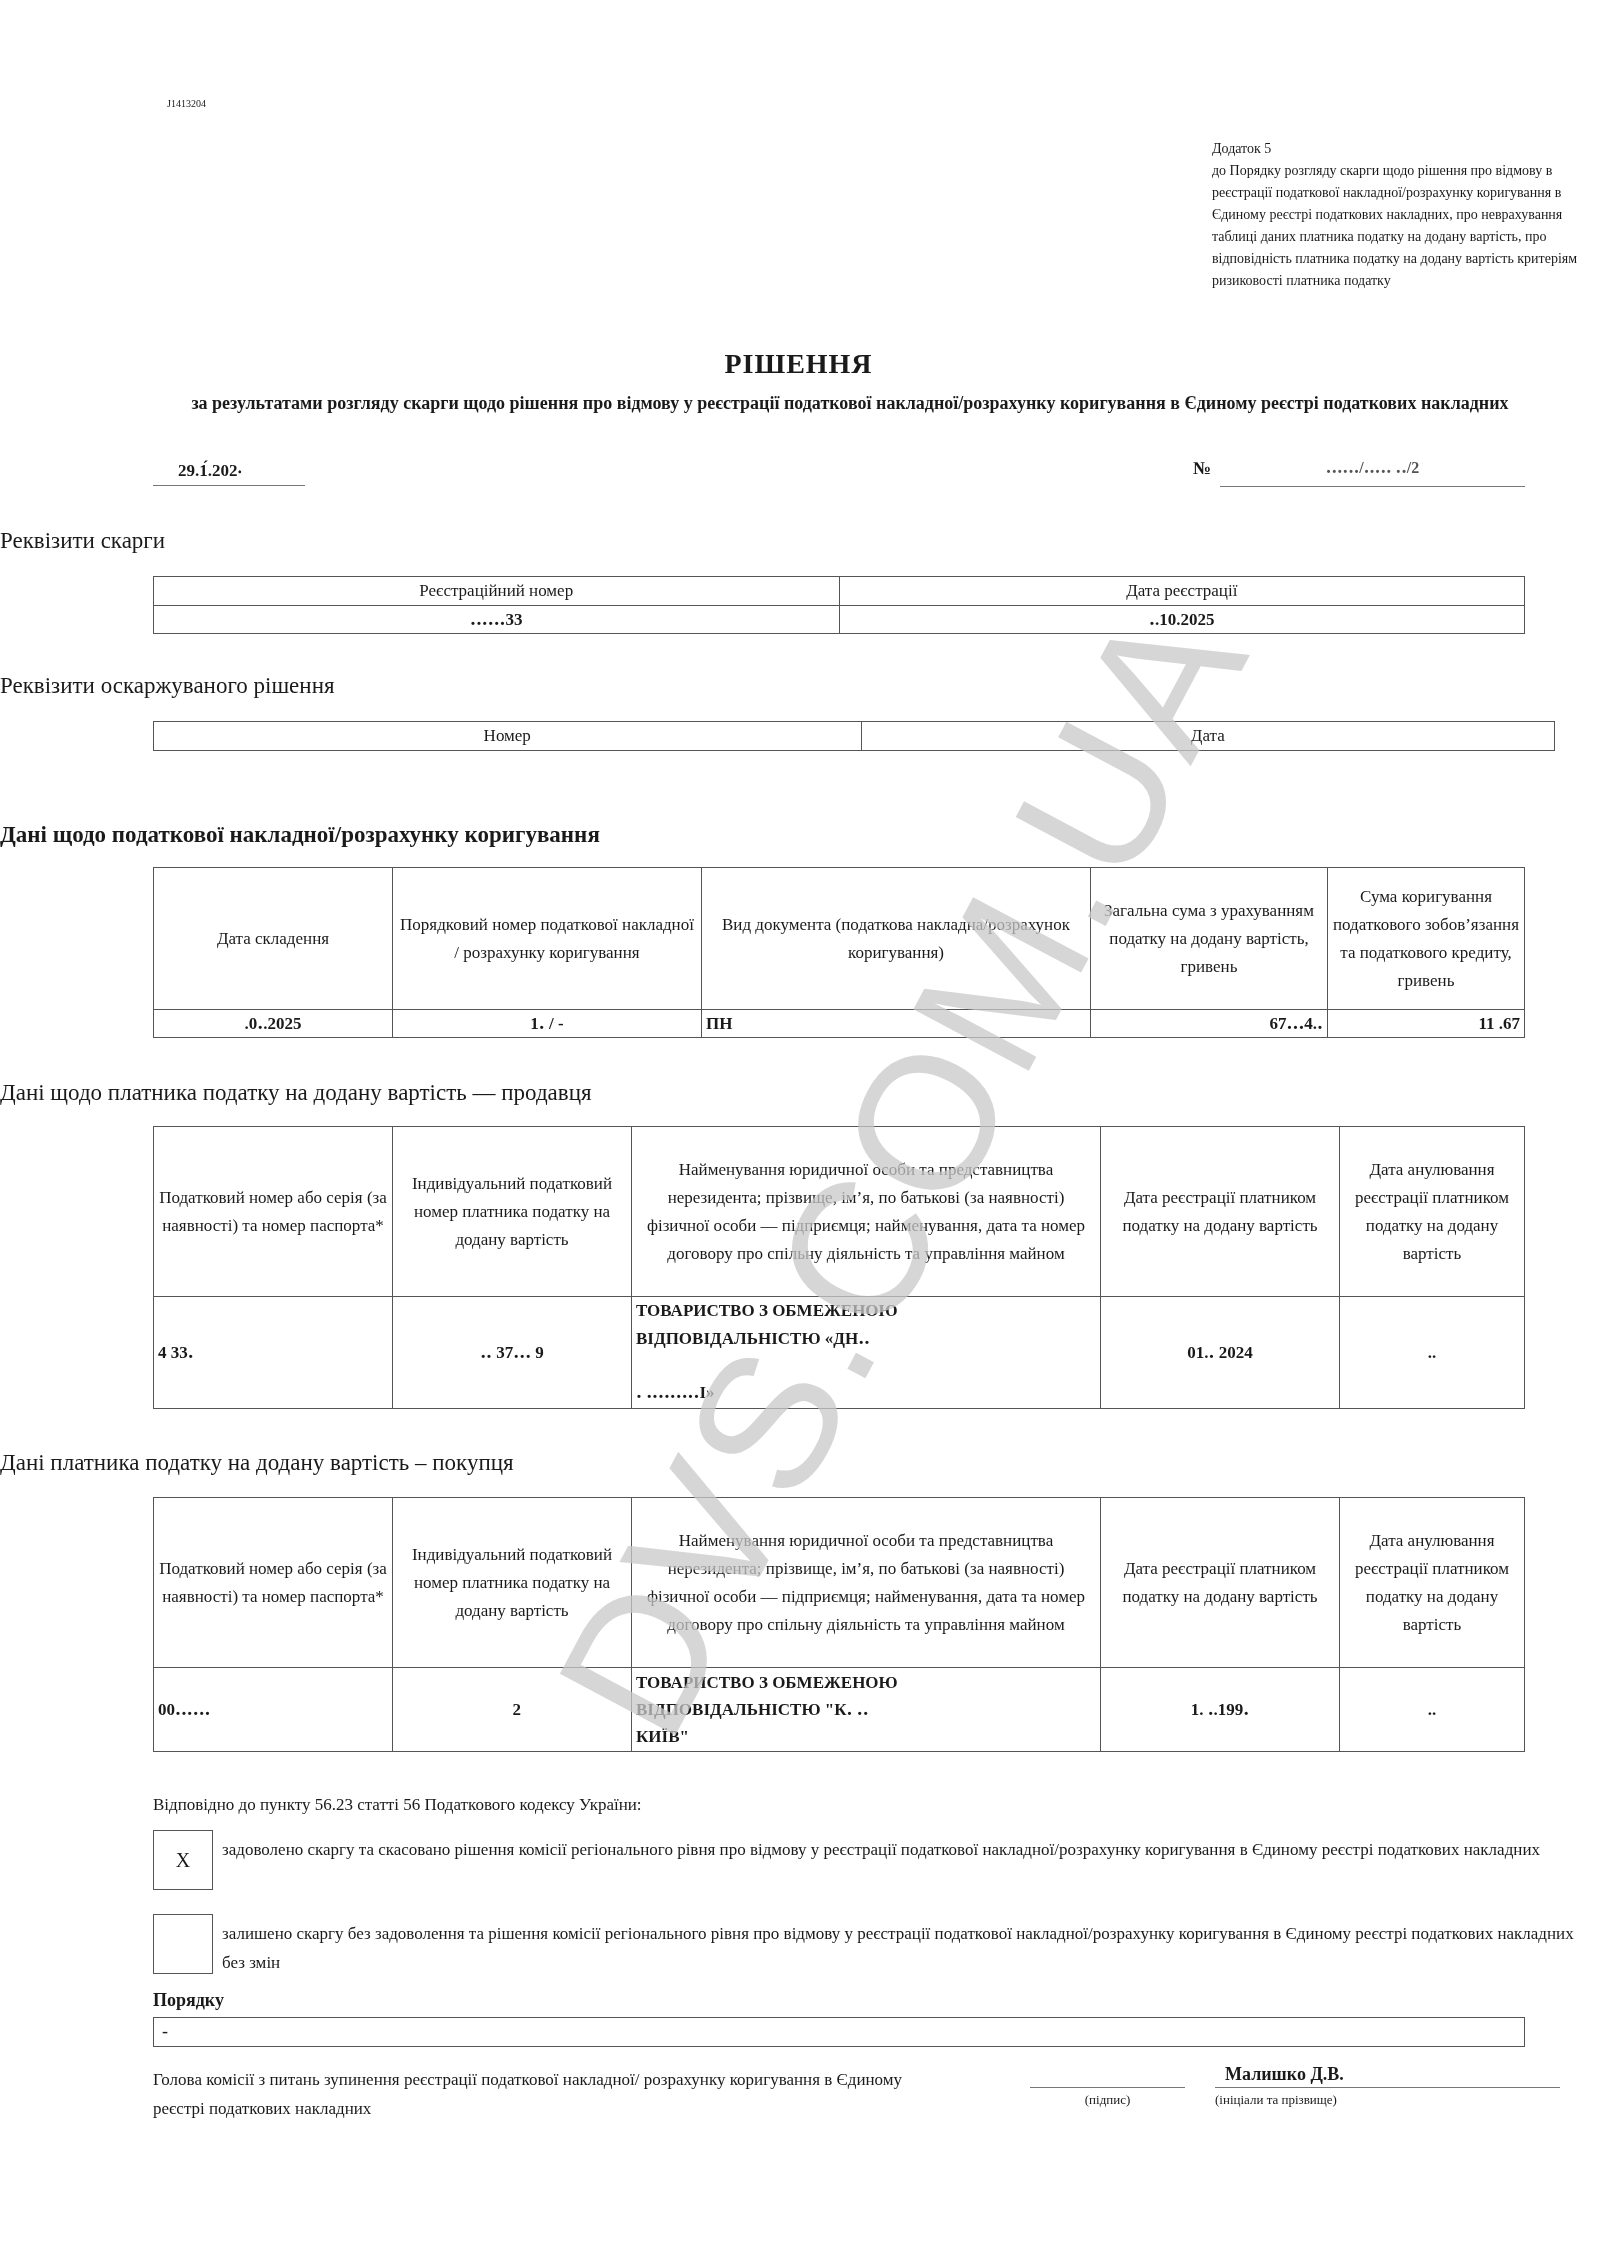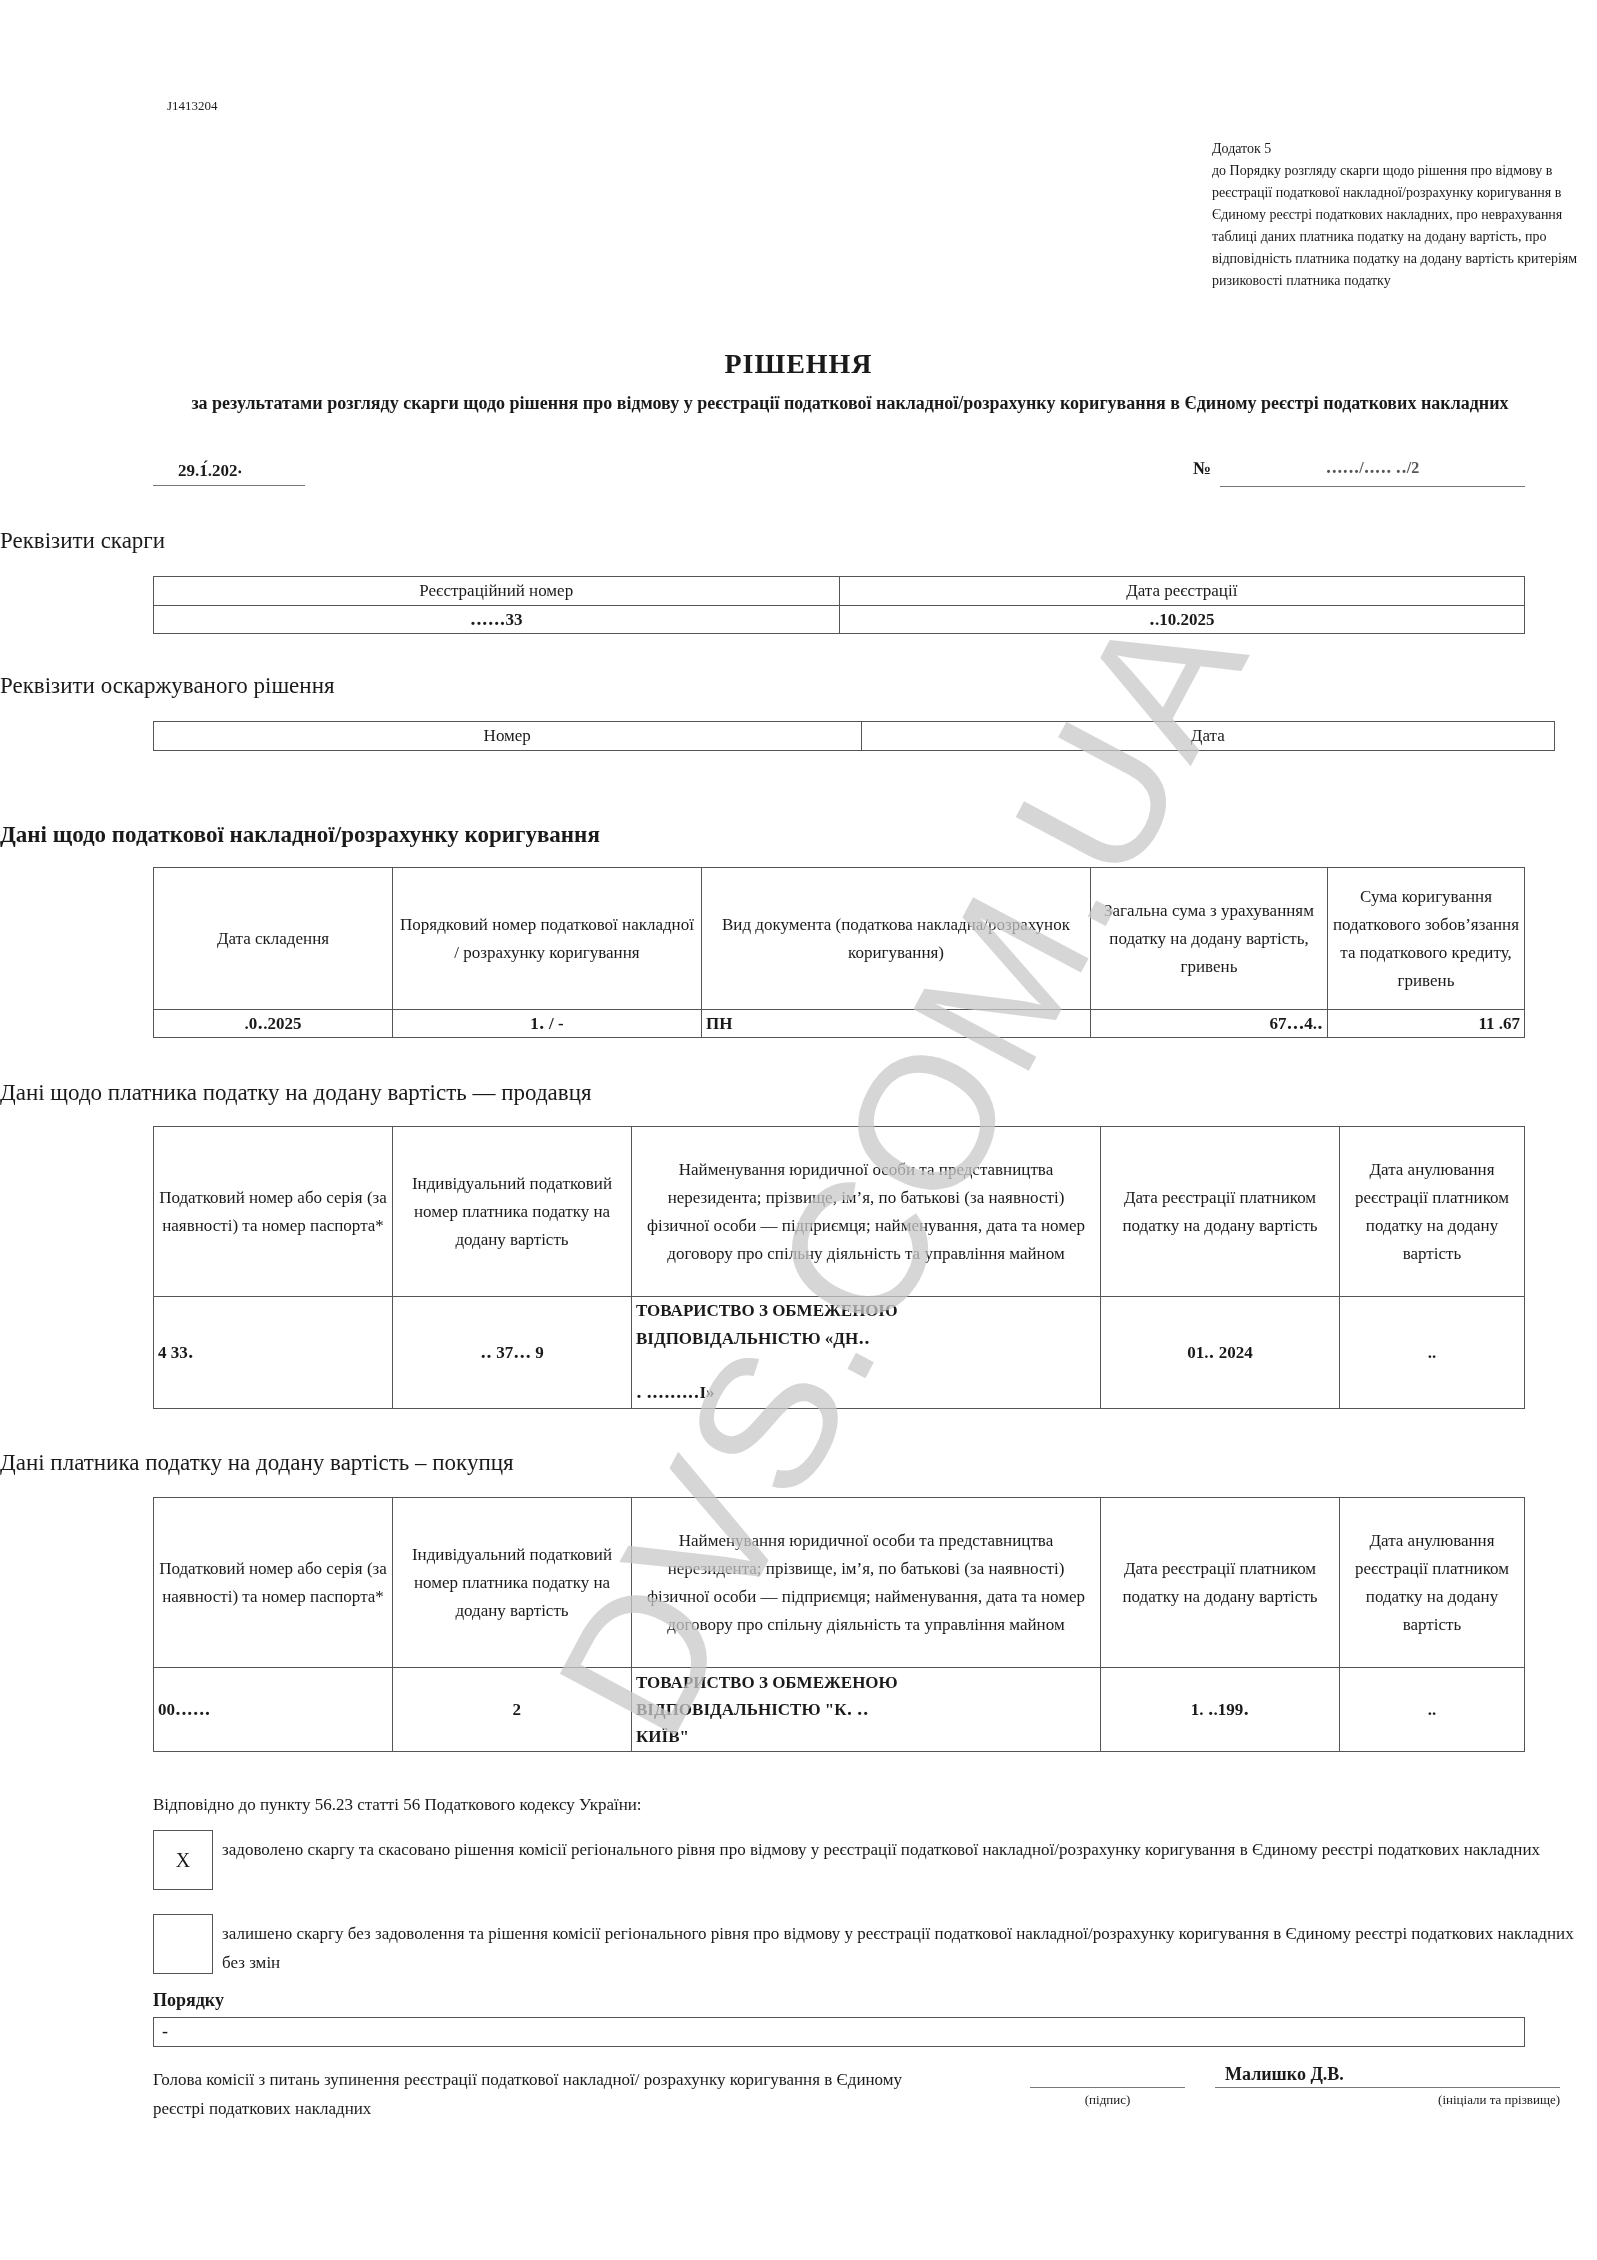--- a/index.html
+++ b/index.html
@@ -1,21 +1,21 @@
 <!DOCTYPE html>
 <html><head>
 <meta charset="utf-8">
 <style>
   html, body { margin: 0; padding: 0; background: #ffffff; }
   body {
     width: 1597px; height: 2260px; position: relative; overflow: hidden;
     font-family: "Liberation Serif", "DejaVu Serif", serif; color: #1a1a1a;
   }
   .abs { position: absolute; }
-  .doc-code { left: 167px; top: 98px; font-size: 13px; }
+  .doc-code { left: 167px; top: 98px; font-size: 10px; }
   .appendix { left: 1212px; top: 138px; width: 380px; font-size: 14px; line-height: 22px; }
   .title { left: 0; width: 1597px; top: 348px; text-align: center; font-size: 28px; font-weight: bold; letter-spacing: 1px; }
   .subtitle { left: 160px; width: 1380px; top: 388px; text-align: center; font-size: 18px; font-weight: bold; line-height: 30px; }
   .date-line { left: 153px; top: 458px; width: 152px; border-bottom: 1px solid #777; font-size: 17px; font-weight: bold; padding-left: 25px; box-sizing: border-box; height: 28px; }
   .num-label { left: 1193px; top: 458px; font-size: 18px; font-weight: bold; }
   .num-line { left: 1220px; top: 458px; width: 305px; border-bottom: 1px solid #777; font-size: 16px; font-weight: bold; text-align: center; height: 28px; color: #555; }
   .section-title { left: 0; width: 1301px; text-align: left; font-size: 23px; }
   .section-title.bold { font-weight: bold; }
   table { position: absolute; border-collapse: collapse; font-size: 17px; }
   td, th { border: 1.5px solid #555; text-align: center; font-weight: normal; padding: 0 4px; }
@@ -26,21 +26,21 @@
   .legal-ref { left: 153px; top: 1795px; font-size: 17px; }
   .check-box { width: 60px; height: 56px; border: 1.5px solid #555; box-sizing: border-box; text-align: center; line-height: 54px; font-size: 20px; }
   .check-text { font-size: 17px; line-height: 29px; width: 1370px; }
   .grounds-label { left: 153px; top: 1990px; font-size: 18px; font-weight: bold; }
   .grounds-box { left: 153px; top: 2017px; width: 1372px; height: 30px; border: 1.5px solid #555; box-sizing: border-box; font-size: 18px; padding-left: 8px; line-height: 26px; }
   .chair { left: 153px; top: 2065px; font-size: 17px; line-height: 29px; width: 800px; }
   .sign-line { left: 1030px; top: 2086px; width: 155px; border-bottom: 1px solid #777; height: 1px; }
   .sign-caption { left: 1030px; top: 2092px; width: 155px; text-align: center; font-size: 13px; }
   .name { left: 1225px; top: 2064px; font-size: 18px; font-weight: bold; }
   .name-line { left: 1215px; top: 2086px; width: 345px; border-bottom: 1px solid #777; height: 1px; }
-  .name-caption { left: 1215px; top: 2092px; width: 345px; text-align: right; font-size: 13px; }
+  .name-caption { left: 1215px; top: 2092px; width: 345px; text-align: left; font-size: 13px; }
   .watermark {
     left: 280px; top: 1060px; font-family: "Liberation Sans", sans-serif; font-size: 190px;
     color: rgba(200,200,200,0.75); transform: rotate(-62deg); transform-origin: center; white-space: nowrap;
     pointer-events: none; letter-spacing: 4px;
   }
 </style>
 </head>
 <body>
 
 <div class="abs doc-code">J1413204</div>

